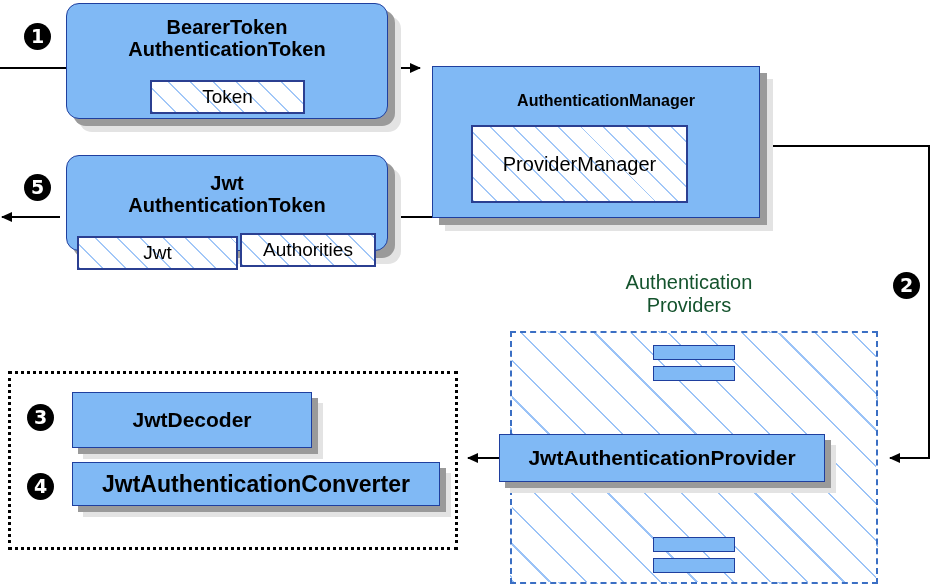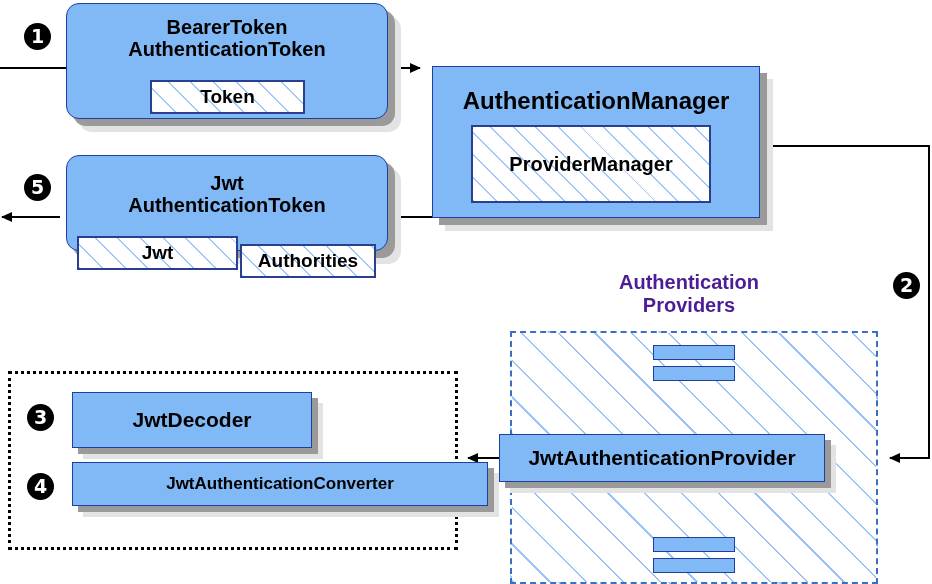--- a/index.html
+++ b/index.html
@@ -34,21 +34,21 @@
   }
 
   
   .hatchbox{
     border:2px solid #2B3F91;
     box-sizing:border-box;
     background-color:#ffffff;
     background-image:repeating-linear-gradient(45deg,
         rgba(130,180,245,0.75) 0px, rgba(130,180,245,0.75) 1.4px,
         rgba(255,255,255,0) 1.4px, rgba(255,255,255,0) 16px);
-    color:#000;font-weight:bold;
+    color:#000;font-weight:normal;
   }
 
   
   .providers-box{
     border:2px dashed #3B6FC4;
     box-sizing:border-box;
     background-color:#ffffff;
     background-image:repeating-linear-gradient(45deg,
         rgba(130,180,245,0.8) 0px, rgba(130,180,245,0.8) 1.6px,
         rgba(255,255,255,0) 1.6px, rgba(255,255,255,0) 26px);
@@ -68,21 +68,21 @@
     font-size:19px;font-weight:bold;line-height:1;
     display:flex;align-items:center;justify-content:center;
     font-family:"DejaVu Sans",sans-serif;
   }
 
   
   .thinbar{
     background:#80B9F5;border:1.5px solid #1F3F9E;box-sizing:border-box;
   }
 
-  .label-plain{color:#4c1d95;font-weight:bold;}
+  .label-plain{color:#14532d;font-weight:normal;}
   svg{display:block;overflow:visible;}
 </style>
 </head>
 <body>
 
 <div id="stage">
 
   <svg class="abs" style="left:0;top:0;width:932px;height:584px;" viewBox="0 0 932 584">
     <defs>
       <marker id="arrR" markerWidth="12" markerHeight="12" refX="10" refY="5" orient="auto" markerUnits="userSpaceOnUse">
@@ -146,30 +146,30 @@
   </div>
 
   <div class="abs classbox rounded shadow2" style="left:66px;top:155px;width:322px;height:96px;">
     <div class="abs ctr" style="left:0;top:10px;width:100%;height:56px;flex-direction:column;line-height:1.12;font-size:20px;">
       <span>Jwt</span>
       <span>AuthenticationToken</span>
     </div>
     <div class="abs hatchbox ctr" style="left:10px;top:80px;width:161px;height:34px;font-size:19px;">
       <span>Jwt</span>
     </div>
-    <div class="abs hatchbox ctr" style="left:173px;top:88px;width:136px;height:34px;font-size:19px;">
+    <div class="abs hatchbox ctr" style="left:173px;top:77px;width:136px;height:34px;font-size:19px;">
       <span>Authorities</span>
     </div>
   </div>
 
   <div class="abs classbox shadow2" style="left:432px;top:66px;width:328px;height:152px;">
-    <div class="abs ctr" style="left:0;top:20px;width:100%;height:28px;font-size:24px;">
+    <div class="abs ctr" style="left:10px;top:20px;width:100%;height:28px;font-size:16px;">
       <span>AuthenticationManager</span>
     </div>
-    <div class="abs hatchbox ctr" style="left:38px;top:58px;width:240px;height:78px;font-size:20px;">
+    <div class="abs hatchbox ctr" style="left:38px;top:58px;width:217px;height:78px;font-size:20px;">
       <span>ProviderManager</span>
     </div>
   </div>
 
   <div class="abs ctr label-plain" style="left:566px;top:266px;width:246px;height:56px;flex-direction:column;line-height:1.15;font-size:20px;">
     <span>Authentication</span>
     <span>Providers</span>
   </div>
 
   <div class="abs providers-box" style="left:510px;top:331px;width:368px;height:253px;">
@@ -185,17 +185,17 @@
     <span>JwtAuthenticationProvider</span>
   </div>
 
   <div class="abs dotted-box" style="left:8px;top:371px;width:450px;height:179px;">
   </div>
 
   <div class="abs classbox shadow2s ctr" style="left:72px;top:392px;width:240px;height:56px;font-size:21px;">
     <span>JwtDecoder</span>
   </div>
 
-  <div class="abs classbox shadow2s ctr" style="left:72px;top:462px;width:416px;height:44px;font-size:17px;">
+  <div class="abs classbox shadow2s ctr" style="left:72px;top:462px;width:368px;height:44px;font-size:23px;">
     <span>JwtAuthenticationConverter</span>
   </div>
 
 </div>
 
 </body></html>

